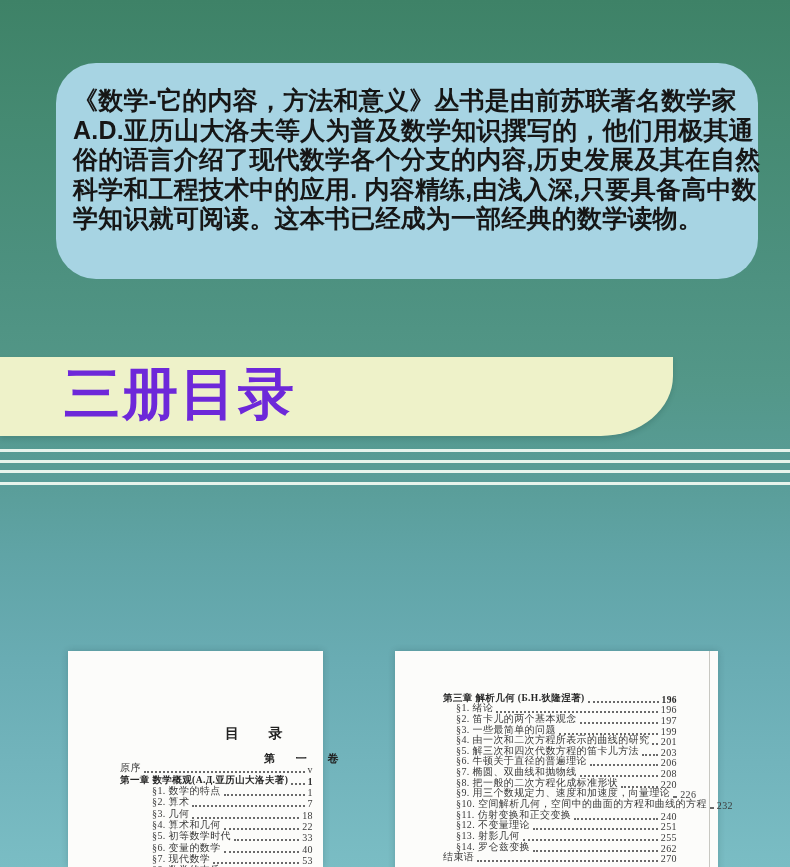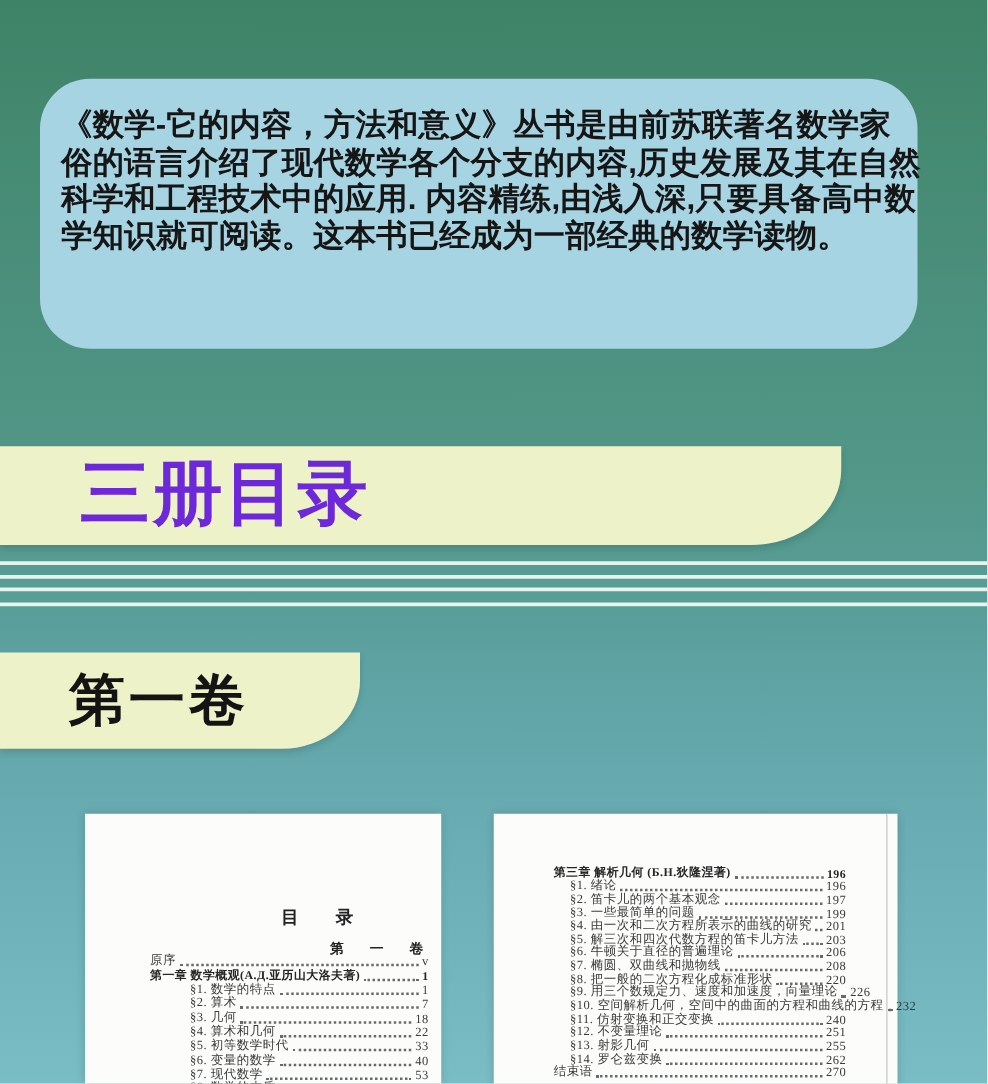--- a/index.html
+++ b/index.html
@@ -1,41 +1,41 @@
 <!DOCTYPE html>
 <html><head>
 <meta charset="utf-8">
 <style>
   html,body{margin:0;padding:0;width:790px;height:867px;overflow:hidden;}
   body{font-family:"Liberation Sans","DejaVu Sans",sans-serif;position:relative;}
   .stage{position:absolute;inset:0;width:790px;height:867px;overflow:hidden;
     background:linear-gradient(180deg,#3e8267 0%,#458a72 14%,#4d9180 32%,#539788 44%,
       #589c96 54%,#60a4a6 64%,#69acb3 76%,#72b4bc 88%,#7abdc4 100%);}
   
-  .intro-box{position:absolute;left:32px;top:63px;width:702px;height:216px;
+  .intro-box{position:absolute;left:56px;top:63px;width:702px;height:216px;
     background:#a7d4e3;border-radius:40px;box-sizing:border-box;
     padding:23px 14px 0 17px;}
   .intro-line{font-size:25px;line-height:29.5px;font-weight:600;color:#161616;
     white-space:nowrap;letter-spacing:0.2px;}
   
   .banner{position:absolute;left:0;background:#eef2c9;
     box-shadow:0 3px 5px rgba(20,60,55,0.18);}
   .banner-toc{top:357px;width:673px;height:79px;border-radius:0 0 72px 0 / 0 0 60px 0;}
   .banner-toc .banner-text{position:absolute;left:64px;top:50%;transform:translateY(-52%);
     font-size:56px;font-weight:900;color:#6d28d9;letter-spacing:2px;}
   .banner-vol{top:522px;width:288px;height:77px;border-radius:0 0 62px 0 / 0 0 54px 0;}
   .banner-vol .banner-text{position:absolute;left:55px;top:50%;transform:translateY(-52%);
     font-size:45px;font-weight:700;color:#141414;letter-spacing:3px;}
   
   .stripe{position:absolute;left:0;width:790px;height:3px;background:#e7f4ec;}
   
   .page{position:absolute;top:651px;background:#fcfcfa;
     box-shadow:0 0 7px rgba(10,40,40,0.20);color:#2e2e2e;
     font-family:"Liberation Serif","DejaVu Serif",serif;}
-  .page-left{left:68px;width:285px;height:216px;}
+  .page-left{left:68px;width:255px;height:216px;}
   .page-right{left:395px;width:323px;height:252px;}
   .page-edge-line{position:absolute;top:0;bottom:0;right:8px;width:1px;background:#c8c8c2;}
   .lp-heading{position:absolute;top:74px;left:157px;font-size:14px;font-weight:700;
     letter-spacing:13px;color:#222;white-space:nowrap;}
   .lp-subheading{position:absolute;top:100px;left:152px;font-size:11px;font-weight:700;
     letter-spacing:9px;color:#222;white-space:nowrap;margin-left:44px;}
   .rows{position:absolute;box-sizing:border-box;}
   .page-left .rows{top:113px;left:52px;right:10px;}
   .page-right .rows{top:43px;left:48px;right:41px;}
   .toc-row{display:flex;align-items:flex-end;height:11.35px;font-size:10px;
@@ -48,37 +48,35 @@
   .toc-dots{flex:1;border-bottom:2px dotted #6a6a6a;margin:0 3px 2px 3px;min-width:4px;}
   .toc-page{flex:none;}
 </style>
 </head>
 <body>
 
 <div class="stage">
 
   <div class="intro-box">
     <div class="intro-line">《数学-它的内容，方法和意义》丛书是由前苏联著名数学家</div>
+    <div class="intro-line">A.D.亚历山大洛夫等人为普及数学知识撰写的，他们用极其通</div>
     <div class="intro-line">俗的语言介绍了现代数学各个分支的内容,历史发展及其在自然</div>
     <div class="intro-line">科学和工程技术中的应用. 内容精练,由浅入深,只要具备高中数</div>
     <div class="intro-line">学知识就可阅读。这本书已经成为一部经典的数学读物。</div>
   </div>
 
   <div class="banner banner-toc">
     <div class="banner-text">三册目录</div>
   </div>
 
   <div class="stripe" style="top:449px"></div>
   <div class="stripe" style="top:459.5px"></div>
   <div class="stripe" style="top:470px"></div>
   <div class="stripe" style="top:481.5px"></div>
 
-  <div class="banner banner-vol">
-    <div class="banner-text">第一卷</div>
-  </div>
 
   <div class="page page-left">
     <div class="lp-heading">目 录</div>
     <div class="lp-subheading">第 一 卷</div>
     <div class="rows">
         <div class="toc-row">
           <span class="toc-label">原序</span>
           <span class="toc-dots"></span>
           <span class="toc-page">v</span>
         </div>

